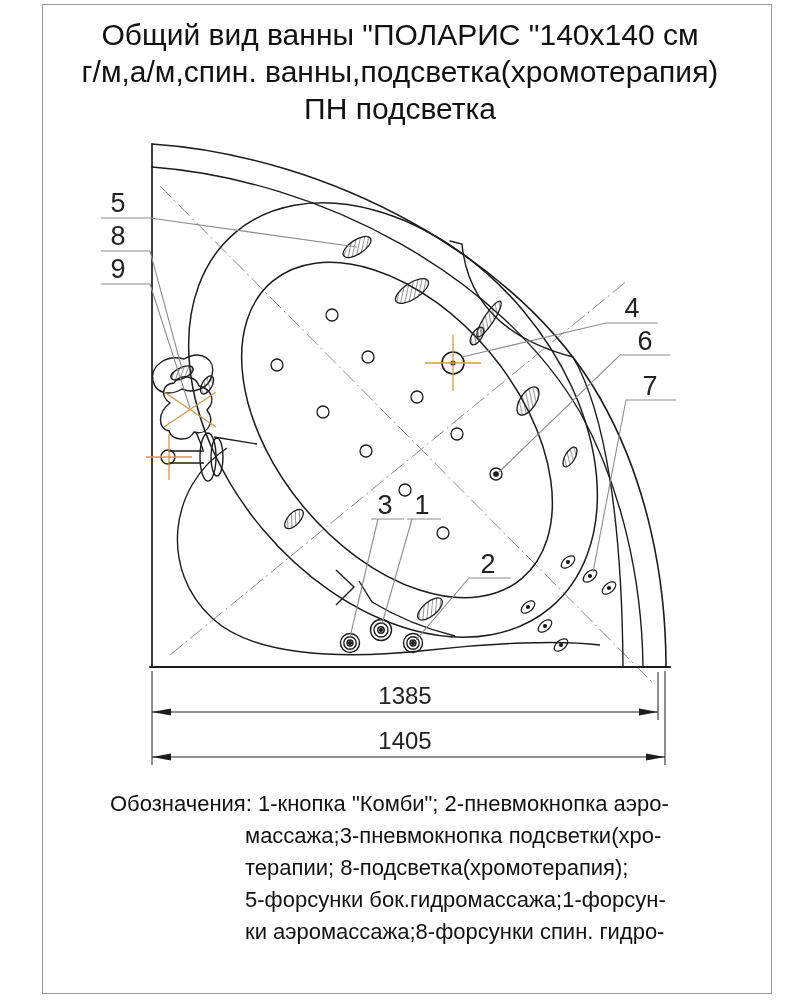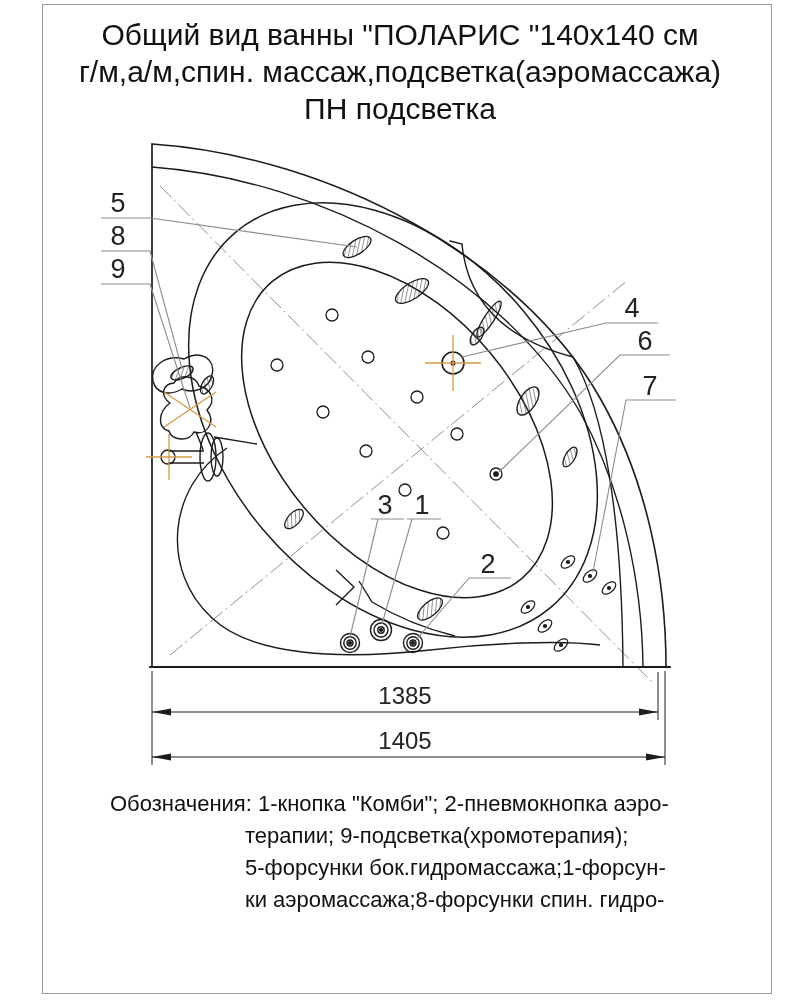--- a/index.html
+++ b/index.html
@@ -17,21 +17,21 @@
   svg .dim{font-size:24px;}
 </style>
 </head>
 <body>
 
 <div class="page">
   <div class="frame"></div>
 
   <div class="title">
     <div class="title-line">Общий вид ванны "ПОЛАРИС "140х140 см</div>
-    <div class="title-line">г/м,а/м,спин. массаж,подсветка(аэромассажа)</div>
+    <div class="title-line">г/м,а/м,спин. ванны,подсветка(хромотерапия)</div>
     <div class="title-line">ПН подсветка</div>
   </div>
 
   <svg style="position:absolute;left:0;top:0;" width="800" height="1000" viewBox="0 0 800 1000" fill="none">
     <defs>
       <pattern id="hatch" width="4" height="4" patternUnits="userSpaceOnUse" patternTransform="rotate(45)">
         <line x1="0" y1="0" x2="0" y2="4" stroke="#3a3a3a" stroke-width="1.1"></line>
       </pattern>
     </defs>
 
@@ -198,17 +198,18 @@
       </g>
     </g>
     <g>
       <text class="dim" x="405" y="704" text-anchor="middle">1385</text>
       <text class="dim" x="405" y="749" text-anchor="middle">1405</text>
     </g>
   </svg>
 
   <div class="legend">
     <div class="legend-line">Обозначения: 1-кнопка "Комби"; 2-пневмокнопка аэро-</div>
-    <div class="legend-line cont">терапии; 9-подсветка(хромотерапия);</div>
+    <div class="legend-line cont">массажа;3-пневмокнопка подсветки(хро-</div>
+    <div class="legend-line cont">терапии; 8-подсветка(хромотерапия);</div>
     <div class="legend-line cont">5-форсунки бок.гидромассажа;1-форсун-</div>
     <div class="legend-line cont">ки аэромассажа;8-форсунки спин. гидро-</div>
   </div>
 </div>
 
 </body></html>

